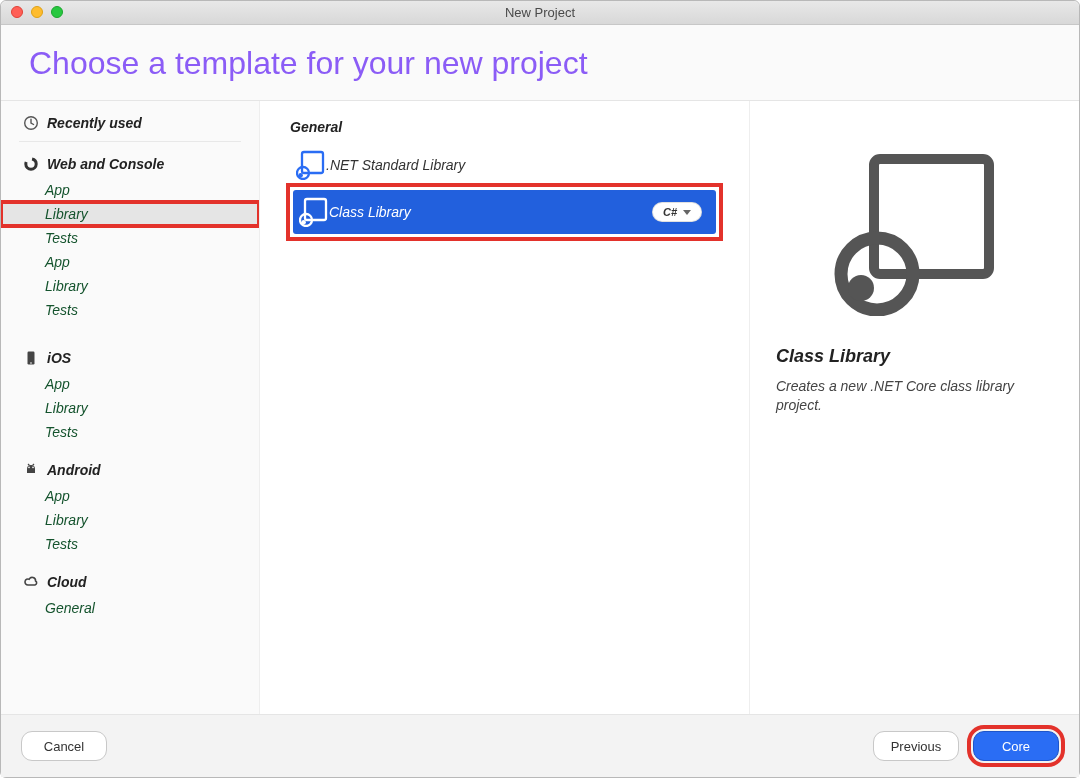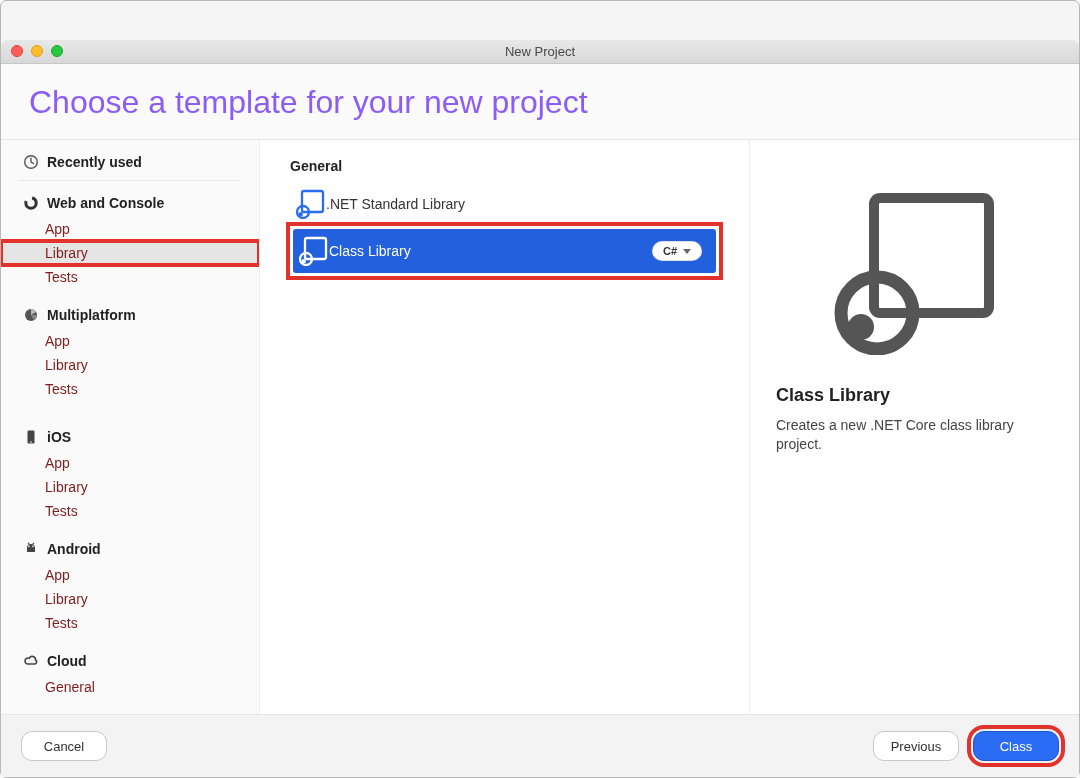--- a/index.html
+++ b/index.html
@@ -1,34 +1,34 @@
 <!DOCTYPE html>
 <html><head>
 <meta charset="utf-8">
 <style>
   * { box-sizing: border-box; margin: 0; padding: 0; }
   html, body { width: 1080px; height: 778px; font-family: -apple-system, "Helvetica Neue", Arial, sans-serif; overflow: hidden; }
   .window { width: 1080px; height: 778px; background: #f5f5f5; display: flex; flex-direction: column; border: 1px solid #b8b8b8; border-radius: 6px; }
-  .titlebar { height: 24px; position: relative; background: linear-gradient(#e8e8e8,#d8d8d8); border-bottom: 1px solid #c7c7c7; border-radius: 6px 6px 0 0; margin-top: 39px; }
+  .titlebar { height: 24px; position: relative; background: linear-gradient(#e8e8e8,#d8d8d8); border-bottom: 1px solid #c7c7c7; border-radius: 6px 6px 0 0; }
   .traffic { position: absolute; left: 10px; top: 5px; display: flex; gap: 8px; }
   .tl { width: 12px; height: 12px; border-radius: 50%; }
   .tl.red { background:#ff5f57; border:1px solid #e14136;}
   .tl.yellow { background:#febc2e; border:1px solid #dfa214;}
   .tl.green { background:#28c840; border:1px solid #1ba62e;}
   .titlebar-title { position:absolute; left:0; right:0; top:0; text-align:center; font-size:13px; color:#4a4a4a; line-height:24px;}
   .header { padding: 20px 28px 18px 28px; background: #fafafa; }
   .header h1 { font-size: 32px; font-weight: 400; color:#8b5cf6; }
-  .body { flex:1 1 auto; display:flex; background:#fff; border-top:1px solid #e5e5e5; border-bottom:1px solid #e5e5e5; min-height:0;}
+  .body { flex:1 1 auto; display:flex; background:#fff; border-top:1px solid #e5e5e5; border-bottom:1px solid #e5e5e5; min-height:0;font-style:italic;}
   
   .sidebar-wrap { width: 259px; position:relative; background:#fafafa; border-right:1px solid #eee;}
   .sidebar { height:100%; overflow:hidden; }
   .cat-row { display:flex; align-items:center; gap:8px; padding: 8px 12px 6px 22px; font-size:14px; color:#222; font-weight:600;}
   .cat-row.first { padding-top:14px;}
   .sep { height:1px; background:#e8e8e8; margin:4px 18px 6px 18px;}
-  .item-row { display:flex; align-items:center; padding:4px 12px 4px 44px; font-size:14px; color:#7f1d1d; height:24px;}
+  .item-row { display:flex; align-items:center; padding:4px 12px 4px 44px; font-size:14px; color:#14532d; height:24px;}
   .item-row.selected { background:#e5e5e5; }
   .icon { width:16px; height:16px; display:inline-flex; align-items:center; justify-content:center; fill:#555;}
   
   .hilite { outline:4px solid #e3322b; outline-offset:-2px;}
   
   .center { flex:1 1 auto; padding:18px 30px; min-width:0;}
   .section-title { font-size:14px; font-weight:700; color:#222; margin-bottom:8px;}
   .tmpl-row { display:flex; align-items:center; height:44px; padding:0 14px 0 6px; border-radius:3px; color:#333;}
   .tmpl-row .tmpl-icon { width:30px; height:30px; }
   .tmpl-row .label { flex:1 1 auto; font-size:14px;}
@@ -98,30 +98,20 @@
         <div class="item-row">
             <span>App</span>
           </div>
         <div class="item-row selected hilite">
             <span>Library</span>
           </div>
         <div class="item-row">
             <span>Tests</span>
           </div>
 
-        <div class="cat-row" style="margin-top:10px">
-          <span class="icon">
-            <svg viewBox="0 0 16 16" width="16" height="16">
-                <circle cx="8" cy="8" r="6" fill="#555"></circle>
-                <path d="M8 8V2a6 6 0 0 1 5.2 3z" fill="#bbb"></path>
-                <path d="M8 8h6a6 6 0 0 1-3 5.2z" fill="#888"></path>
-              </svg>
-          </span>
-          <span>Multiplatform</span>
-        </div>
         <div class="item-row">
             <span>App</span>
           </div>
         <div class="item-row">
             <span>Library</span>
           </div>
         <div class="item-row">
             <span>Tests</span>
           </div>
 
@@ -224,16 +214,16 @@
       <h2>Class Library</h2>
       <p>Creates a new .NET Core class library project.</p>
     </div>
 
   </div>
 
   <div class="footer">
     <div class="btn default">Cancel</div>
     <div class="spacer"></div>
     <div class="btn default">Previous</div>
-    <div class="btn primary hilite-btn">Class</div>
+    <div class="btn primary hilite-btn">Core</div>
   </div>
 
 </div>
 
 </body></html>

